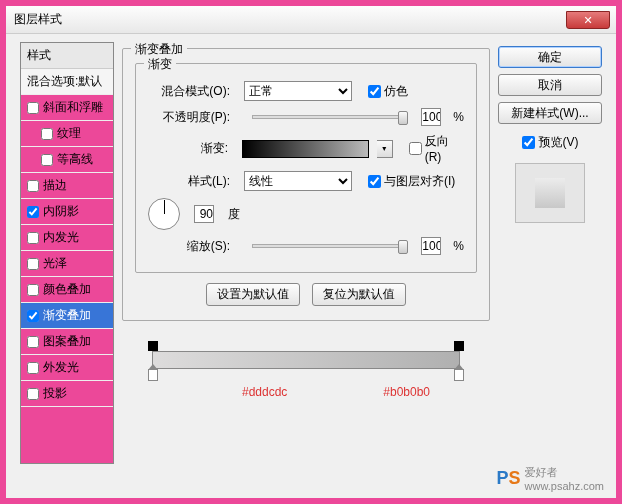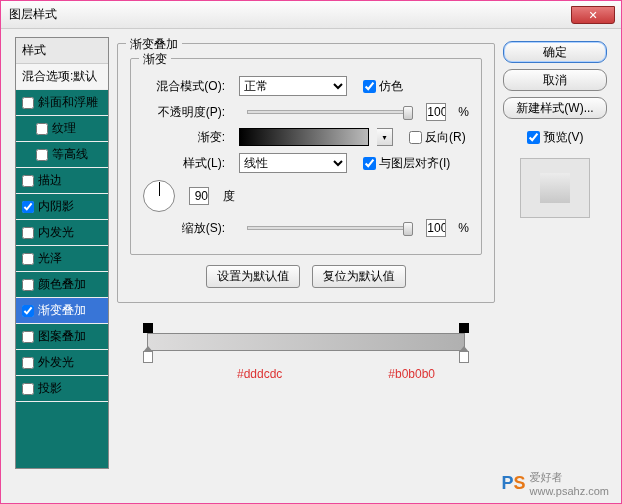--- a/index.html
+++ b/index.html
@@ -1,22 +1,22 @@
 <!DOCTYPE html>
 <html><head>
 <meta charset="utf-8">
 <style>
 * { box-sizing: border-box; margin: 0; padding: 0; }
 body { font-family: "Microsoft YaHei", SimSun, Arial, sans-serif; font-size: 12px; background: #c0c0c0; }
-.dialog { width: 622px; height: 504px; background: #f0f0f0; border: 1px solid #ec4899; position: relative; }
+.dialog { width: 622px; height: 504px; background: #f0f0f0; border: 6px solid #ec4899; position: relative; }
 .titlebar { height: 28px; background: linear-gradient(to bottom, #fdfdfd, #e8e8e8); border-bottom: 1px solid #ccc; display: flex; align-items: center; justify-content: space-between; padding: 0 0 0 8px; }
 .titlebar .title { font-size: 12px; }
 .titlebar .close { width: 44px; height: 18px; background: linear-gradient(to bottom, #e67a7a, #c83b3b); color: #fff; text-align: center; line-height: 16px; border: 1px solid #8b2424; border-radius: 0 0 3px 3px; margin-right: 6px; font-size: 11px; }
 .body { position: absolute; top: 36px; left: 14px; right: 14px; bottom: 34px; display: flex; gap: 8px; }
-.left-panel { width: 94px; border: 1px solid #888; background: #0f766e; }
+.left-panel { width: 94px; border: 1px solid #888; background: #ec4899; }
 .left-panel .header { background: #e8e8e8; padding: 4px 6px; border-bottom: 1px solid #ccc; }
 .left-panel .sub { padding: 4px 6px; border-bottom: 1px solid #eee; background: #f5f5f5;}
 .left-panel .item { padding: 4px 6px; border-bottom: 1px solid #eee; display: flex; align-items: center; gap: 4px; }
 .left-panel .item.indent { padding-left: 20px; }
 .left-panel .item.selected { background: #3875d7; color: #fff; }
 .left-panel input[type=checkbox] { width: 12px; height: 12px; }
 .middle { flex: 1; position: relative; }
 .group { border: 1px solid #aaa; border-radius: 2px; padding: 10px 12px 14px; position: relative; margin-top: 6px; }
 .group-label { position: absolute; top: -8px; left: 8px; background: #f0f0f0; padding: 0 4px; }
 .inner-group { border: 1px solid #aaa; border-radius: 2px; padding: 10px 12px; margin-top: 4px; position: relative; }
@@ -25,21 +25,21 @@
 select { height: 20px; border: 1px solid #888; background: #fff; font-size: 12px; }
 input[type=text].num { width: 20px; height: 18px; border: 1px solid #888; text-align: right; font-size: 12px; }
 .slider { height: 4px; background: #ddd; border: 1px solid #aaa; position: relative; flex: 1; margin: 0 8px; }
 .slider .thumb { position: absolute; top: -5px; width: 10px; height: 14px; background: linear-gradient(#fafafa,#ccc); border: 1px solid #888; border-radius: 2px; }
 .grad-preview { width: 130px; height: 18px; border: 1px solid #000; background: linear-gradient(to right, #000, #bbb); }
 .angle-dial { width: 32px; height: 32px; border: 1px solid #888; border-radius: 50%; background: #fff; position: relative; margin-right: 6px;}
 .angle-dial .needle { position: absolute; left: 50%; top: 50%; width: 1px; height: 14px; background: #000; transform-origin: top; transform: rotate(0deg) translateY(-14px); }
 .btns-row { text-align: center; margin-top: 10px; }
 .btn { display: inline-block; padding: 2px 10px; border: 1px solid #888; background: linear-gradient(#fdfdfd,#e4e4e4); border-radius: 3px; font-size: 12px; margin: 0 4px; }
 .right-panel { width: 104px; display: flex; flex-direction: column; align-items: stretch; gap: 6px; padding-top: 4px;}
-.right-panel .rbtn { height: 22px; border: 1px solid #888; background: linear-gradient(#fdfdfd,#e4e4e4); border-radius: 9px; text-align: center; line-height: 20px; font-size: 12px; }
+.right-panel .rbtn { height: 22px; border: 1px solid #888; background: linear-gradient(#fdfdfd,#e4e4e4); border-radius: 3px; text-align: center; line-height: 20px; font-size: 12px; }
 .right-panel .rbtn.primary { border: 1px solid #3a7acc; box-shadow: 0 0 0 1px #aed1ff inset; }
 .preview-chk { display: flex; align-items: center; gap: 4px; justify-content: center; margin-top: 4px;}
 .preview-box { width: 70px; height: 60px; border: 1px solid #bbb; background: #e6e6e6; margin: 6px auto 0; display: flex; align-items: center; justify-content: center;}
 .preview-box .inner { width: 30px; height: 30px; background: linear-gradient(#ececec,#c8c8c8); }
 .grad-editor { margin-top: 18px; position: relative; height: 60px; }
 .grad-bar { position: absolute; left: 30px; right: 30px; top: 12px; height: 18px; border: 1px solid #888; background: linear-gradient(to right, #dddcdc, #b0b0b0); }
 .stop-top { position: absolute; width: 10px; height: 10px; background: #000; top: 2px; }
 .stop-bottom { position: absolute; width: 10px; height: 12px; background: #fff; border:1px solid #888; top: 30px; }
 .stop-bottom::before{content:'';position:absolute;left:-1px;top:-6px;width:0;height:0;border-left:5px solid transparent;border-right:5px solid transparent;border-bottom:6px solid #888;}
 .color-label { position: absolute; top: 46px; color: #d33; font-size: 12px; }

